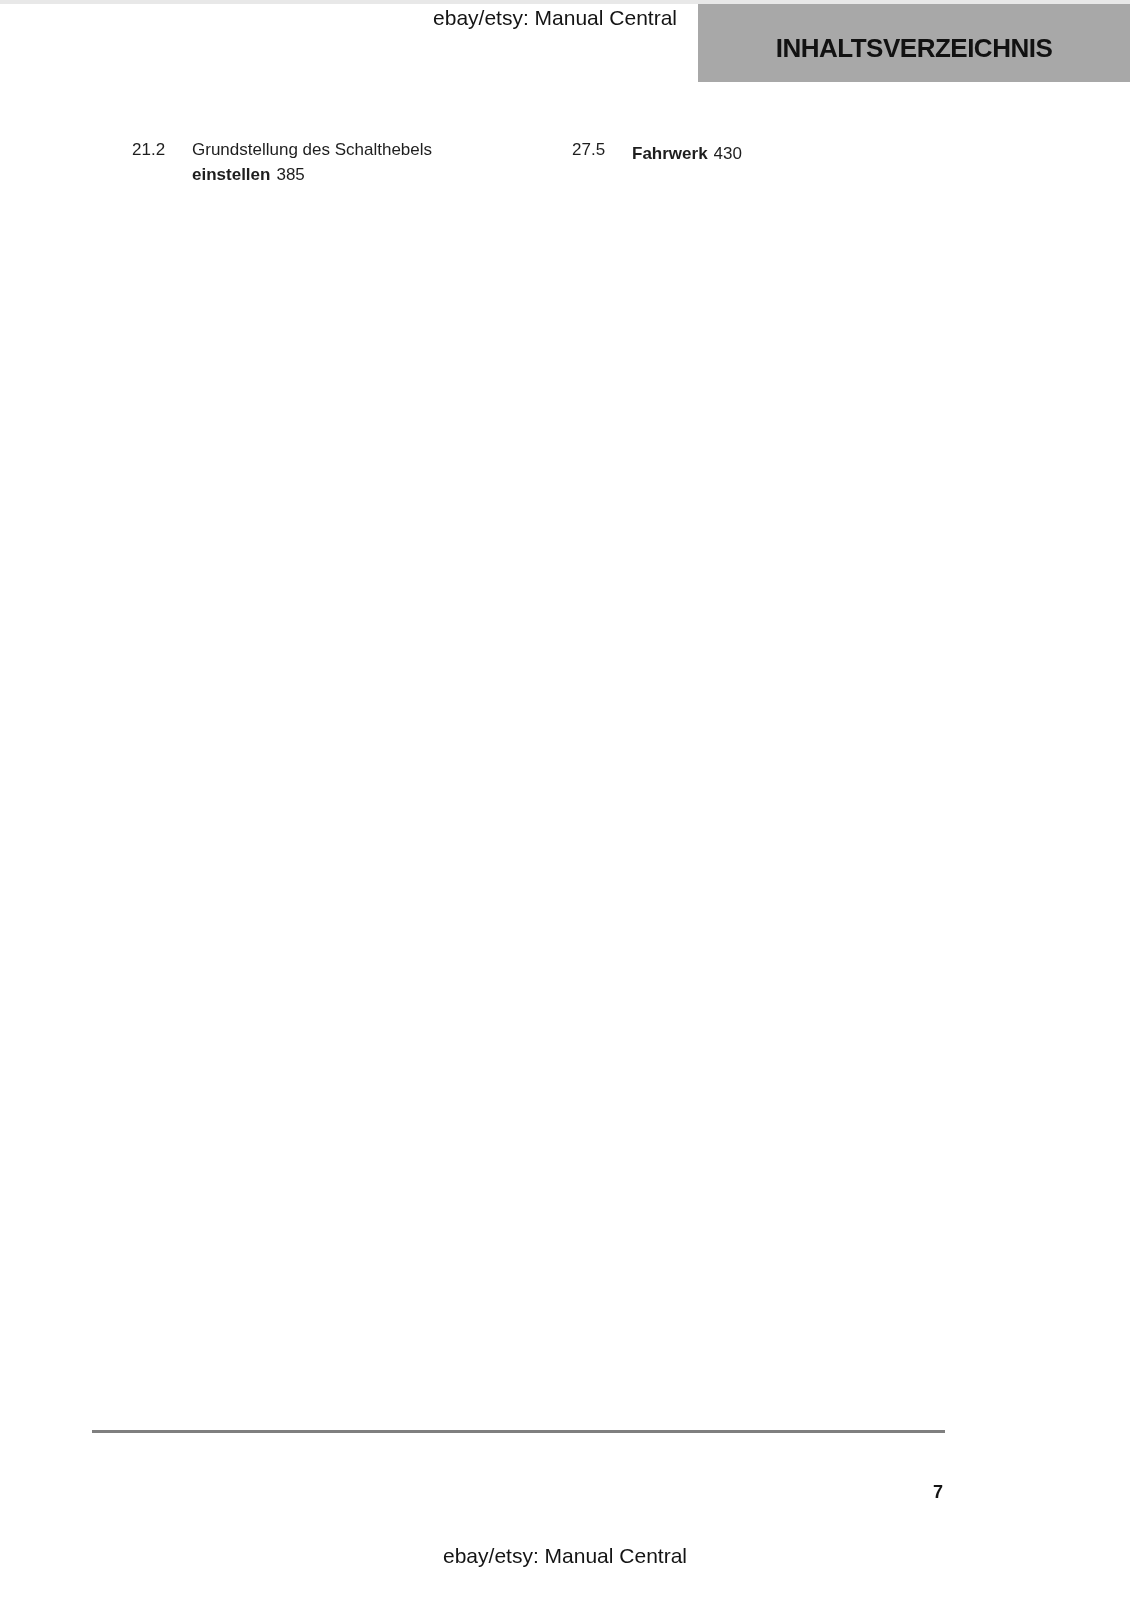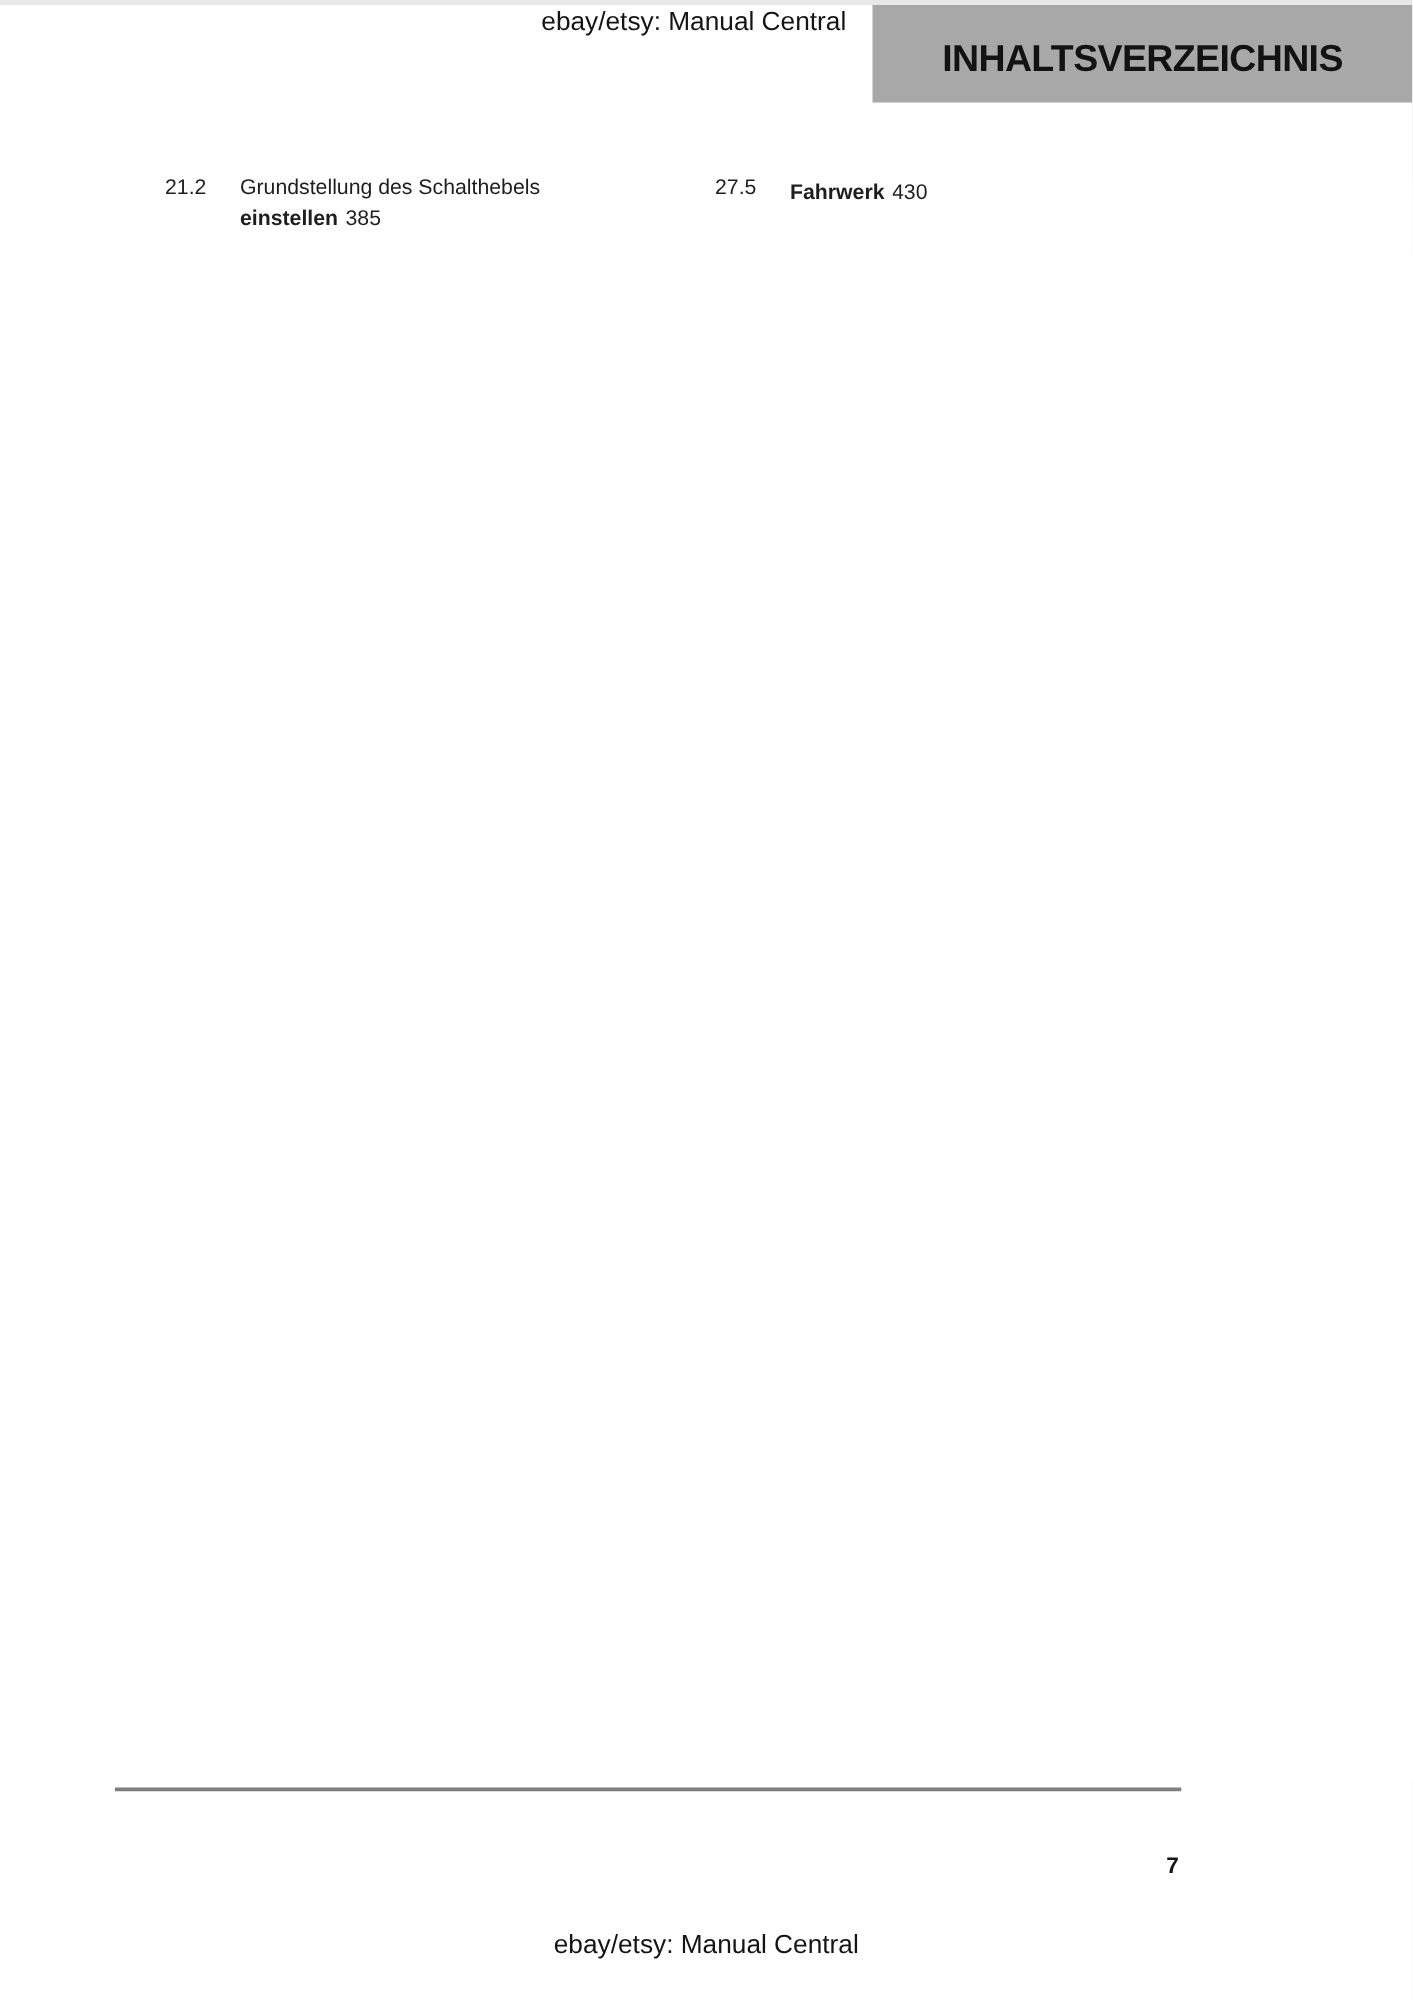--- a/index.html
+++ b/index.html
@@ -41,21 +41,21 @@
     left:698px;
     width:432px;
     height:78px;
     background:var(--heading-bg);
     display:flex;
     align-items:center;
     justify-content:center;
   }
   .heading-banner .heading-text{
     font-weight:700;
-    font-size:30px;
+    font-size:26px;
     letter-spacing:-0.5px;
     color:#121212;
     padding-top:10px;
     white-space:nowrap;
   }
   
   .toc{
     position:absolute;
     top:135px;
     left:93px;

